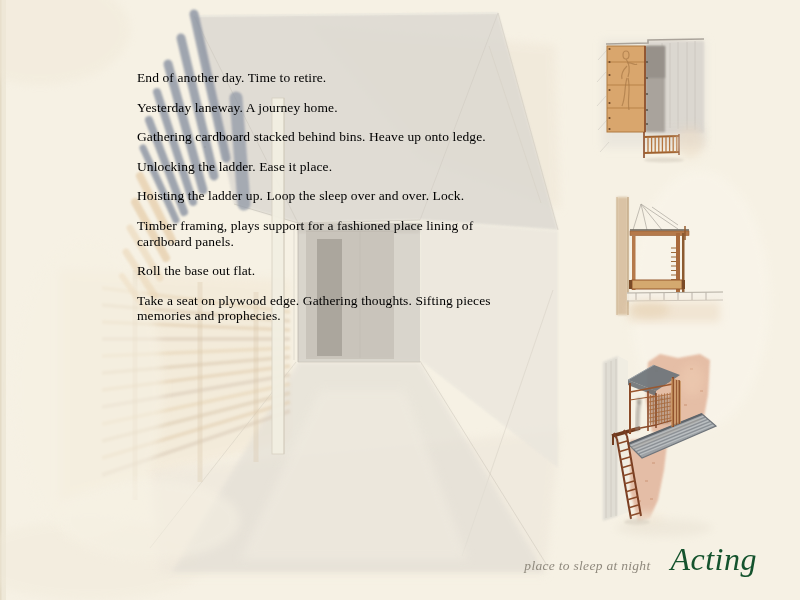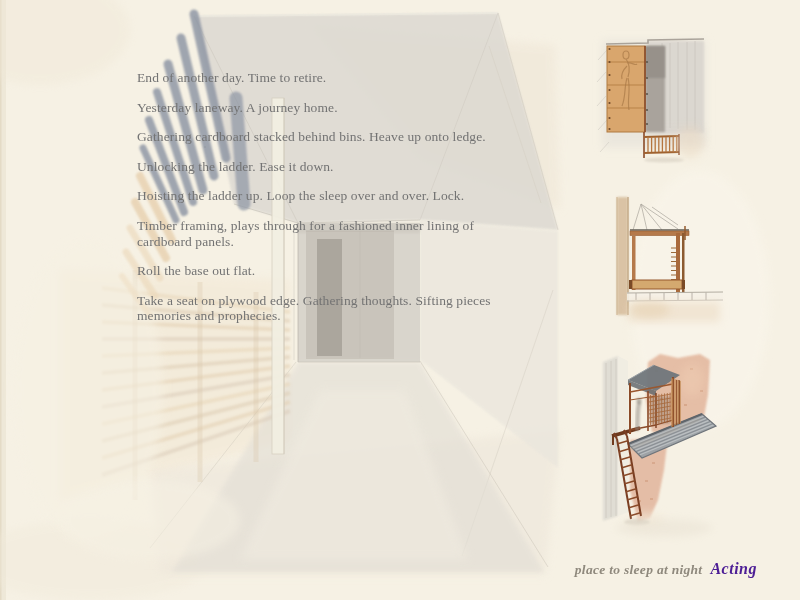--- a/index.html
+++ b/index.html
@@ -5,30 +5,30 @@
   html,body{margin:0;padding:0;background:#cfcabc;}
   .page{
     position:relative;width:800px;height:600px;margin:0 auto;
     background:#f6f1e4;overflow:hidden;
     font-family:"Liberation Serif", serif;
   }
   .art{position:absolute;inset:0;width:800px;height:600px;}
   .narrative{
     position:absolute;left:137px;top:70px;width:366px;
     font-size:13.5px;line-height:15.6px;letter-spacing:0.1px;
-    color:#737373;
+    color:#000000;
   }
   .narrative p{margin:0 0 14px 0;}
   .caption{
     position:absolute;right:43px;bottom:22px;
-    display:flex;align-items:baseline;gap:8px;
-    font-style:italic;white-space:nowrap;font-weight:bold;
+    display:flex;align-items:baseline;gap:20px;
+    font-style:italic;white-space:nowrap;
   }
   .caption-sub{font-size:13.5px;color:#8f897d;letter-spacing:0.3px;}
-  .caption-title{font-size:16px;color:#4c1d95;letter-spacing:0.5px;}
+  .caption-title{font-size:32px;color:#14532d;letter-spacing:0.5px;}
 </style>
 </head>
 <body>
 
 <div class="page">
 
   <svg class="art" viewBox="0 0 800 600" xmlns="http://www.w3.org/2000/svg">
     <defs>
       <filter id="s1" x="-30%" y="-30%" width="160%" height="160%">
           <feGaussianBlur stdDeviation="1.1"></feGaussianBlur>
@@ -364,23 +364,23 @@
         <ellipse cx="637" cy="522" rx="13" ry="3" fill="#cfc8ba" opacity="0.55" filter="url(#s1)"></ellipse>
       </g>
       <ellipse cx="664" cy="528" rx="48" ry="9" fill="#e6dfd0" opacity="0.45" filter="url(#s3)"></ellipse>
     </g>
   </svg>
 
   <div class="narrative">
     <p>End of another day. Time to retire.</p>
     <p>Yesterday laneway. A journey home.</p>
     <p>Gathering cardboard stacked behind bins. Heave up onto ledge.</p>
-    <p>Unlocking the ladder. Ease it down.</p>
+    <p>Unlocking the ladder. Ease it place.</p>
     <p>Hoisting the ladder up. Loop the sleep over and over. Lock.</p>
-    <p>Timber framing, plays through for a fashioned inner lining of cardboard panels.</p>
+    <p>Timber framing, plays support for a fashioned place lining of cardboard panels.</p>
     <p>Roll the base out flat.</p>
     <p>Take a seat on plywood edge. Gathering thoughts. Sifting pieces memories and prophecies.</p>
   </div>
 
   <div class="caption">
     <span class="caption-sub">place to sleep at night</span>
     <span class="caption-title">Acting</span>
   </div>
 
 </div>

